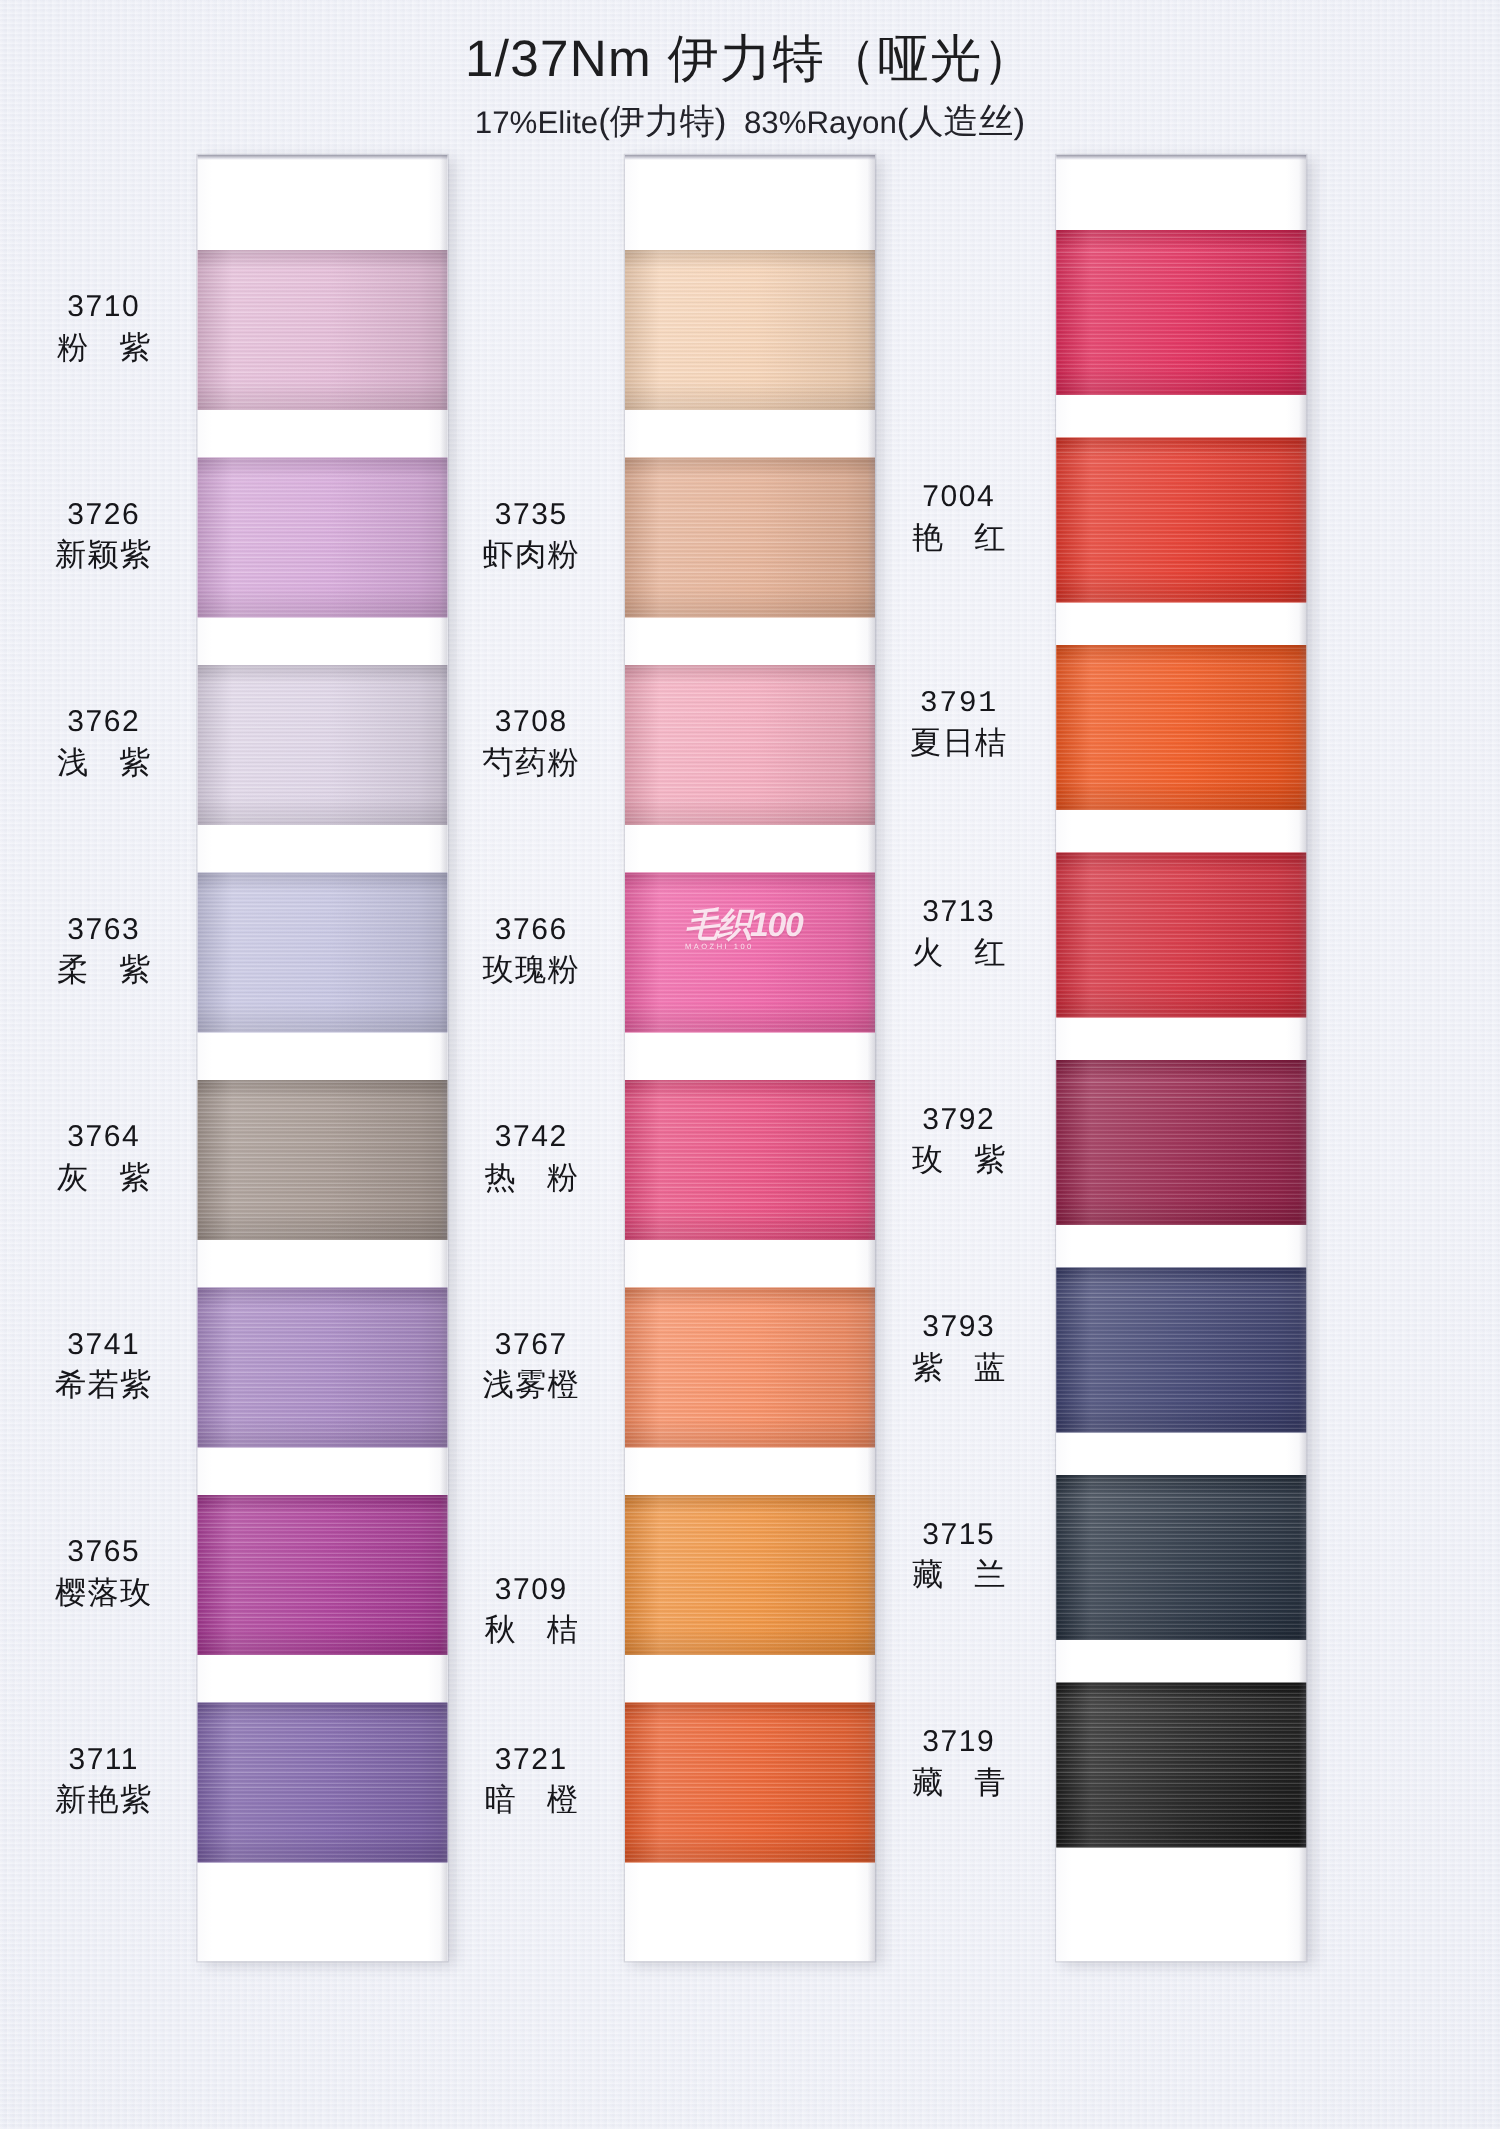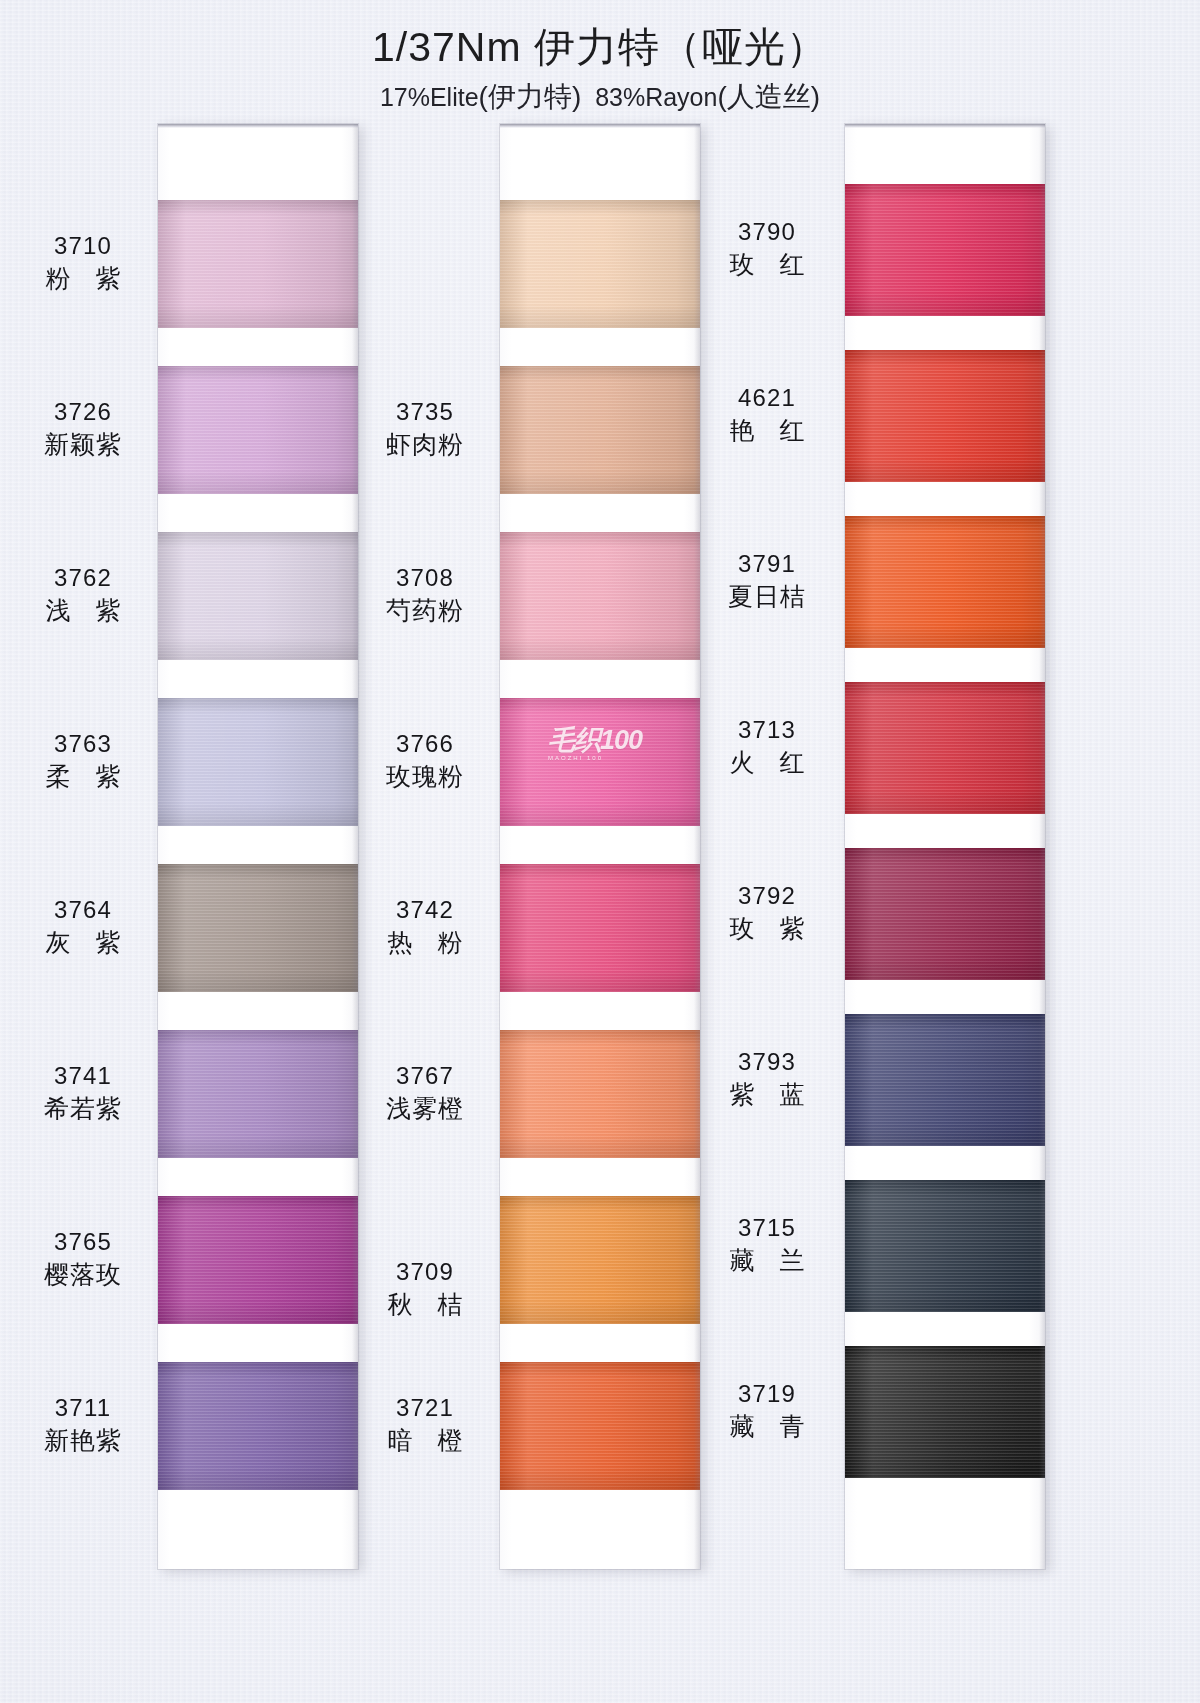--- a/index.html
+++ b/index.html
@@ -355,29 +355,25 @@
       <div class="name">浅雾橙</div>
     </div>
     <div class="label mid" style="top: 1226px; margin-top: 30px;">
       <div class="code">3709</div>
       <div class="name sp">秋 桔</div>
     </div>
     <div class="label mid" style="top: 1392px;">
       <div class="code">3721</div>
       <div class="name sp">暗 橙</div>
     </div>
-    <div class="label right" style="top: 216px;">
-      <div class="code">3790</div>
-      <div class="name sp">玫 红</div>
-    </div>
     <div class="label right" style="top: 382px;">
-      <div class="code">4621</div>
+      <div class="code">7004</div>
       <div class="name sp">艳 红</div>
     </div>
-    <div class="label right" style="top: 548px;">
+    <div class="label right" style="top: 548px; font-family: Liberation Mono, monospace;">
       <div class="code">3791</div>
       <div class="name">夏日桔</div>
     </div>
     <div class="label right" style="top: 714px;">
       <div class="code">3713</div>
       <div class="name sp">火 红</div>
     </div>
     <div class="label right" style="top: 880px;">
       <div class="code">3792</div>
       <div class="name sp">玫 紫</div>

